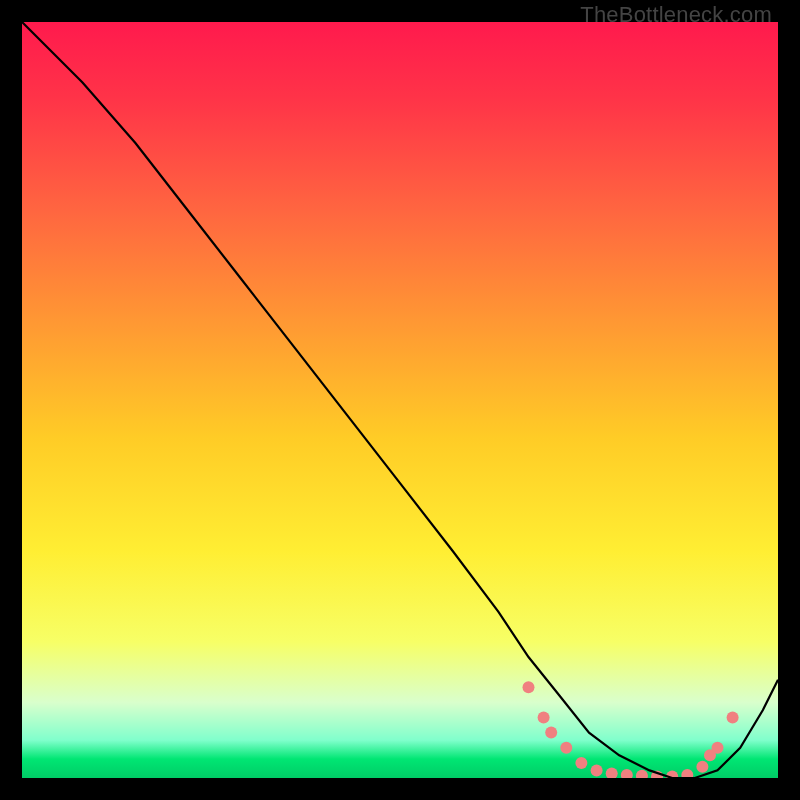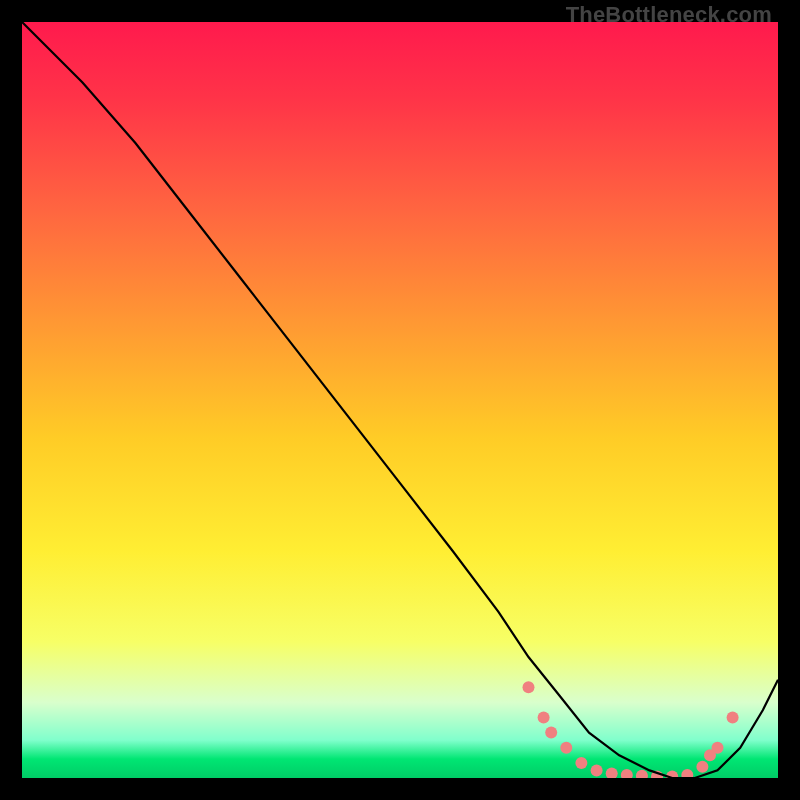--- a/index.html
+++ b/index.html
@@ -19,21 +19,21 @@
     height: 756px;
     background: #000;
   }
   .watermark {
     position: absolute;
     top: 2px;
     right: 28px;
     color: #444;
     font-size: 22px;
     letter-spacing: 0.2px;
-    font-weight: 700;
+    font-weight: 400;
     z-index: 10;
   }
   svg {
     position: absolute;
     left: 22px;
     top: 22px;
   }
 </style>
 </head>
 <body>

